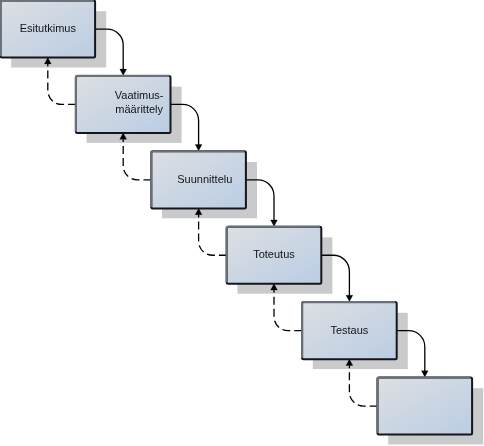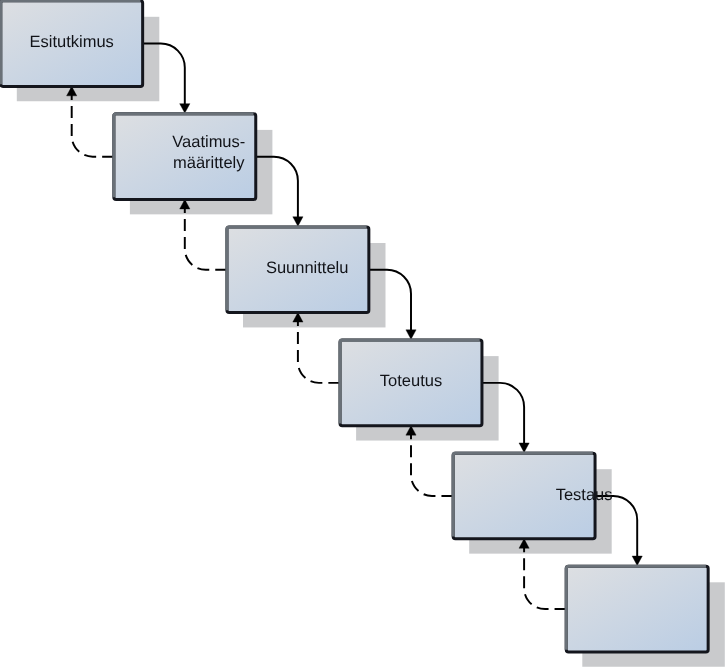--- a/index.html
+++ b/index.html
@@ -104,16 +104,16 @@
     </div>
     <div class="node-label" style="left: 75.9px; top: 75.9px; width: 94.6px; height: 54px; color: rgb(17, 19, 24); padding-left: 16px;">
       <span>Vaatimus-<br>määrittely</span>
     </div>
     <div class="node-label" style="left: 151.3px; top: 151.3px; width: 107px; height: 57.1px; color: rgb(17, 19, 24);">
       <span>Suunnittelu</span>
     </div>
     <div class="node-label" style="left: 226.7px; top: 226.7px; width: 94.6px; height: 57.1px; color: rgb(17, 19, 24);">
       <span>Toteutus</span>
     </div>
-    <div class="node-label" style="left: 302.1px; top: 302.1px; width: 94.6px; height: 57.1px; color: rgb(17, 19, 24); margin-left: 40px;">
+    <div class="node-label" style="left: 302.1px; top: 302.1px; width: 94.6px; height: 57.1px; color: rgb(17, 19, 24);">
       <span>Testaus</span>
     </div>
   </div>
 
 </body></html>

